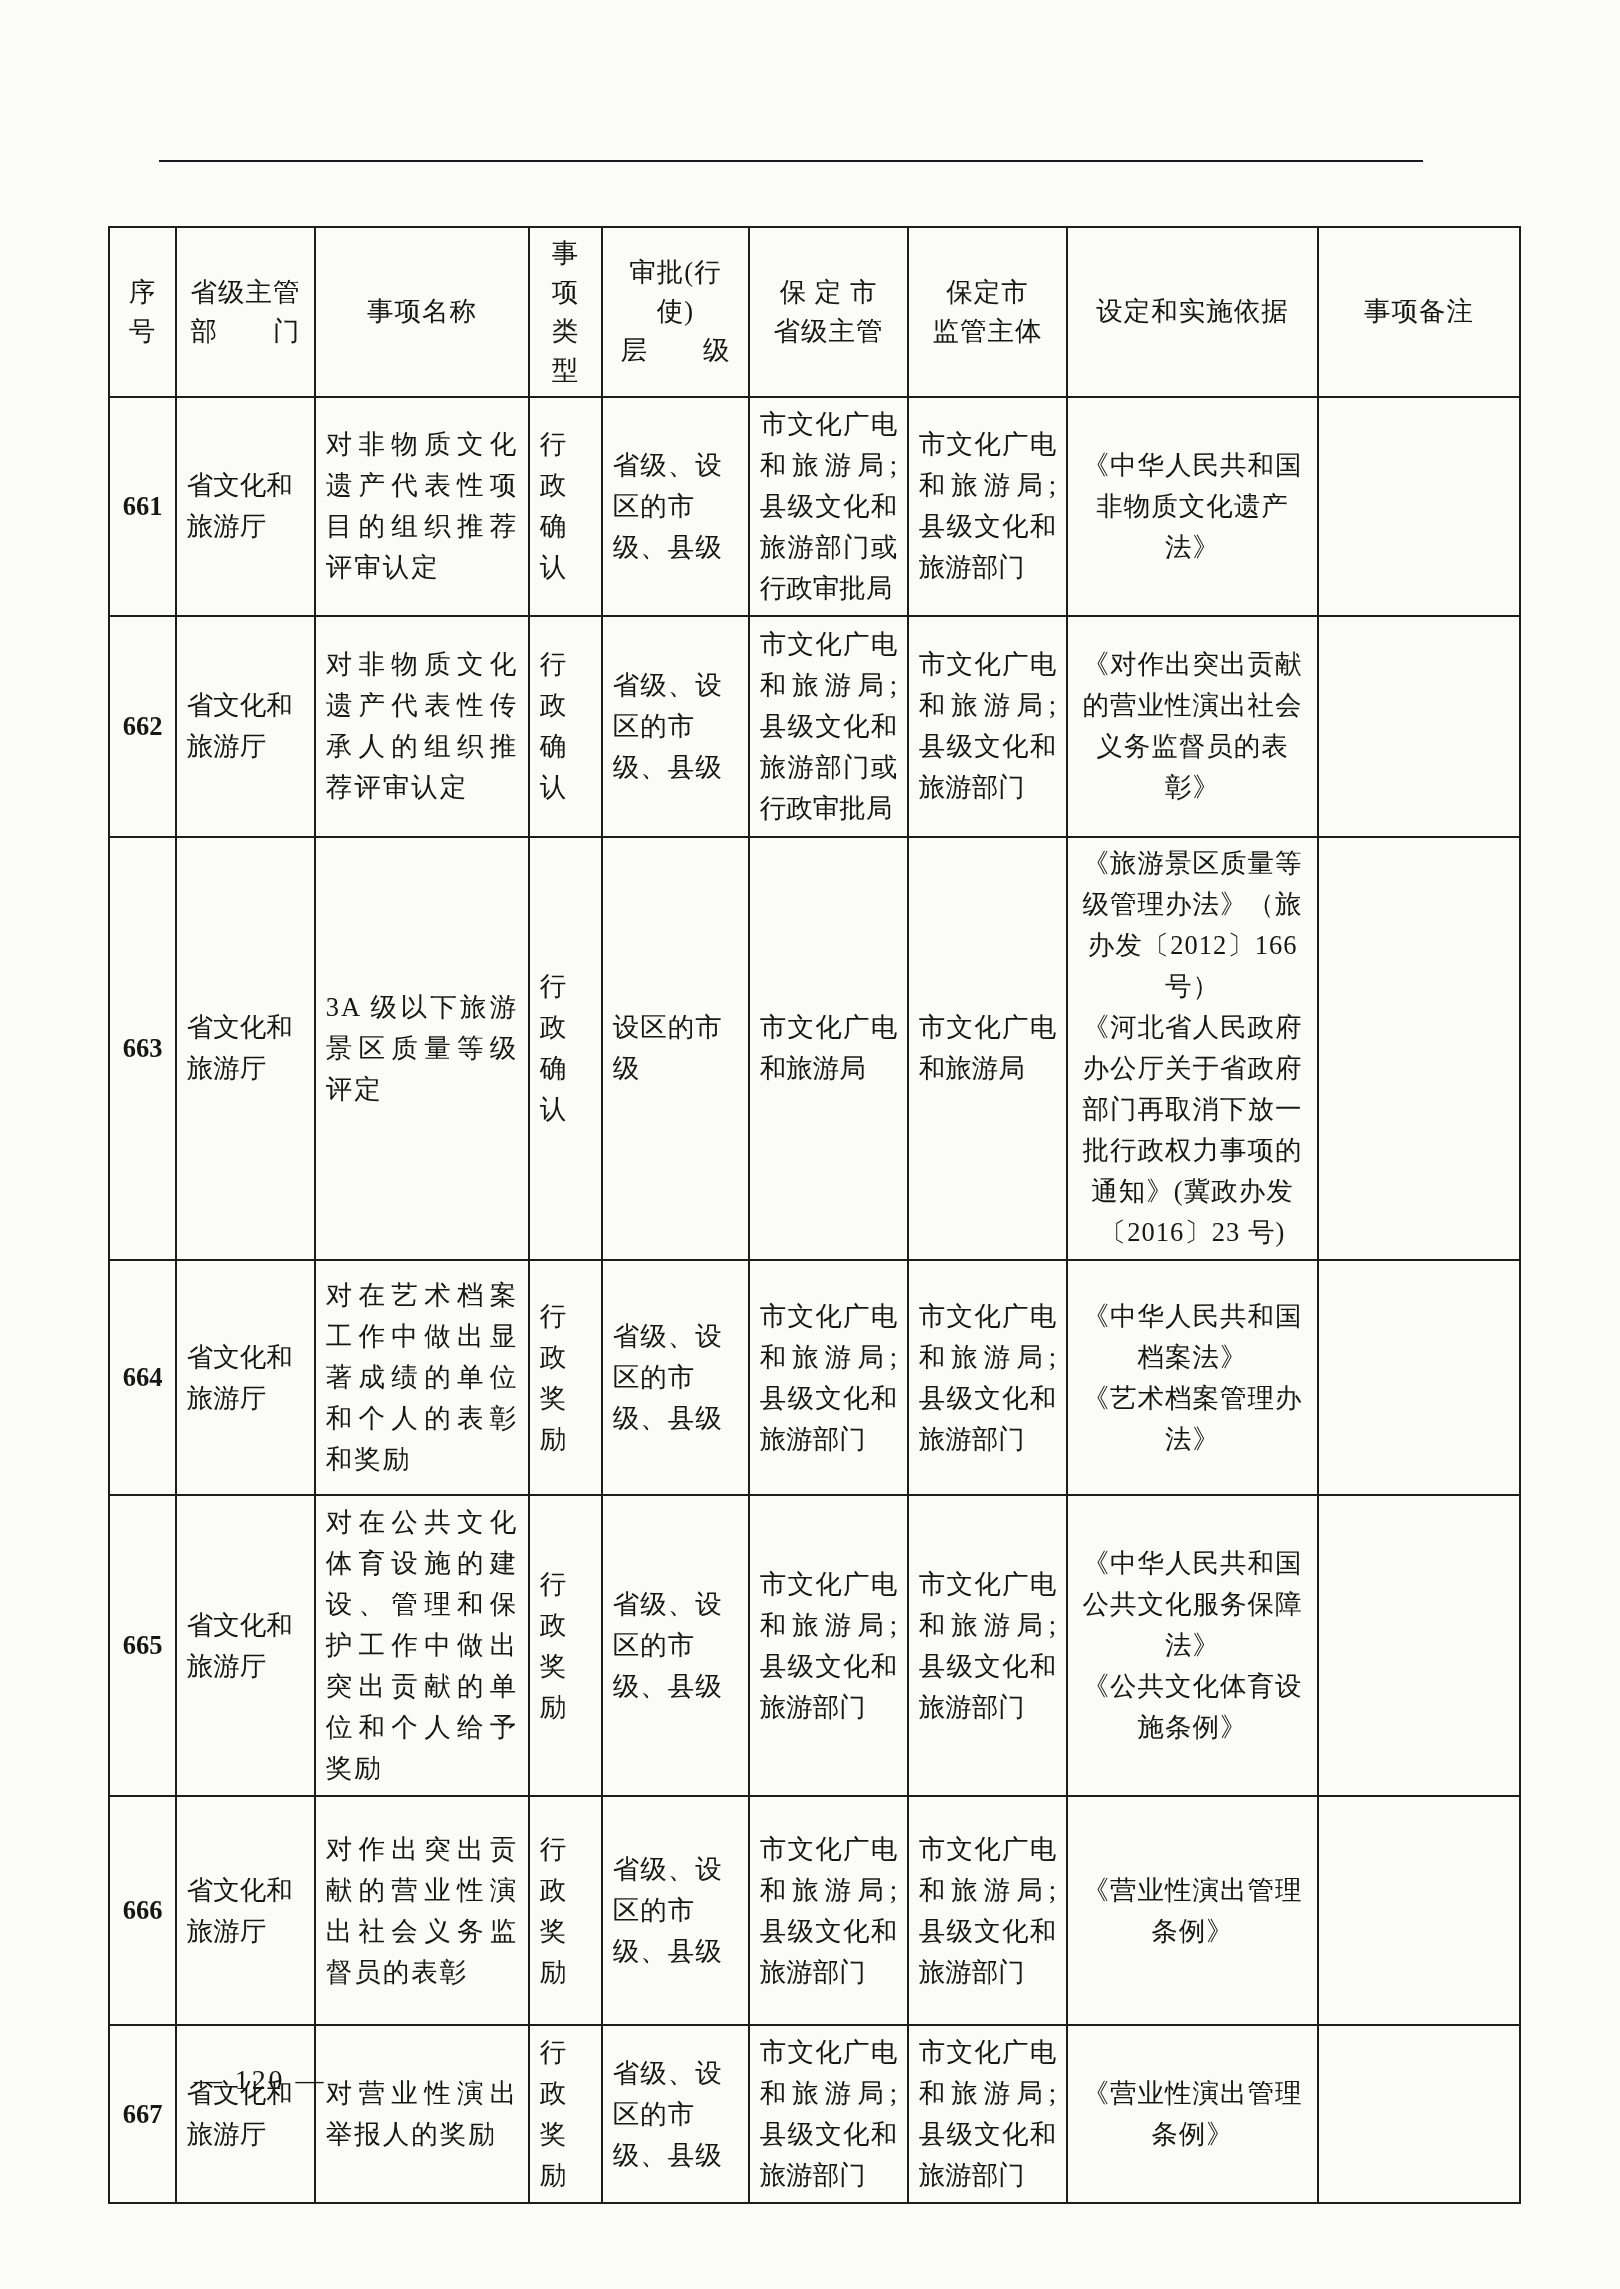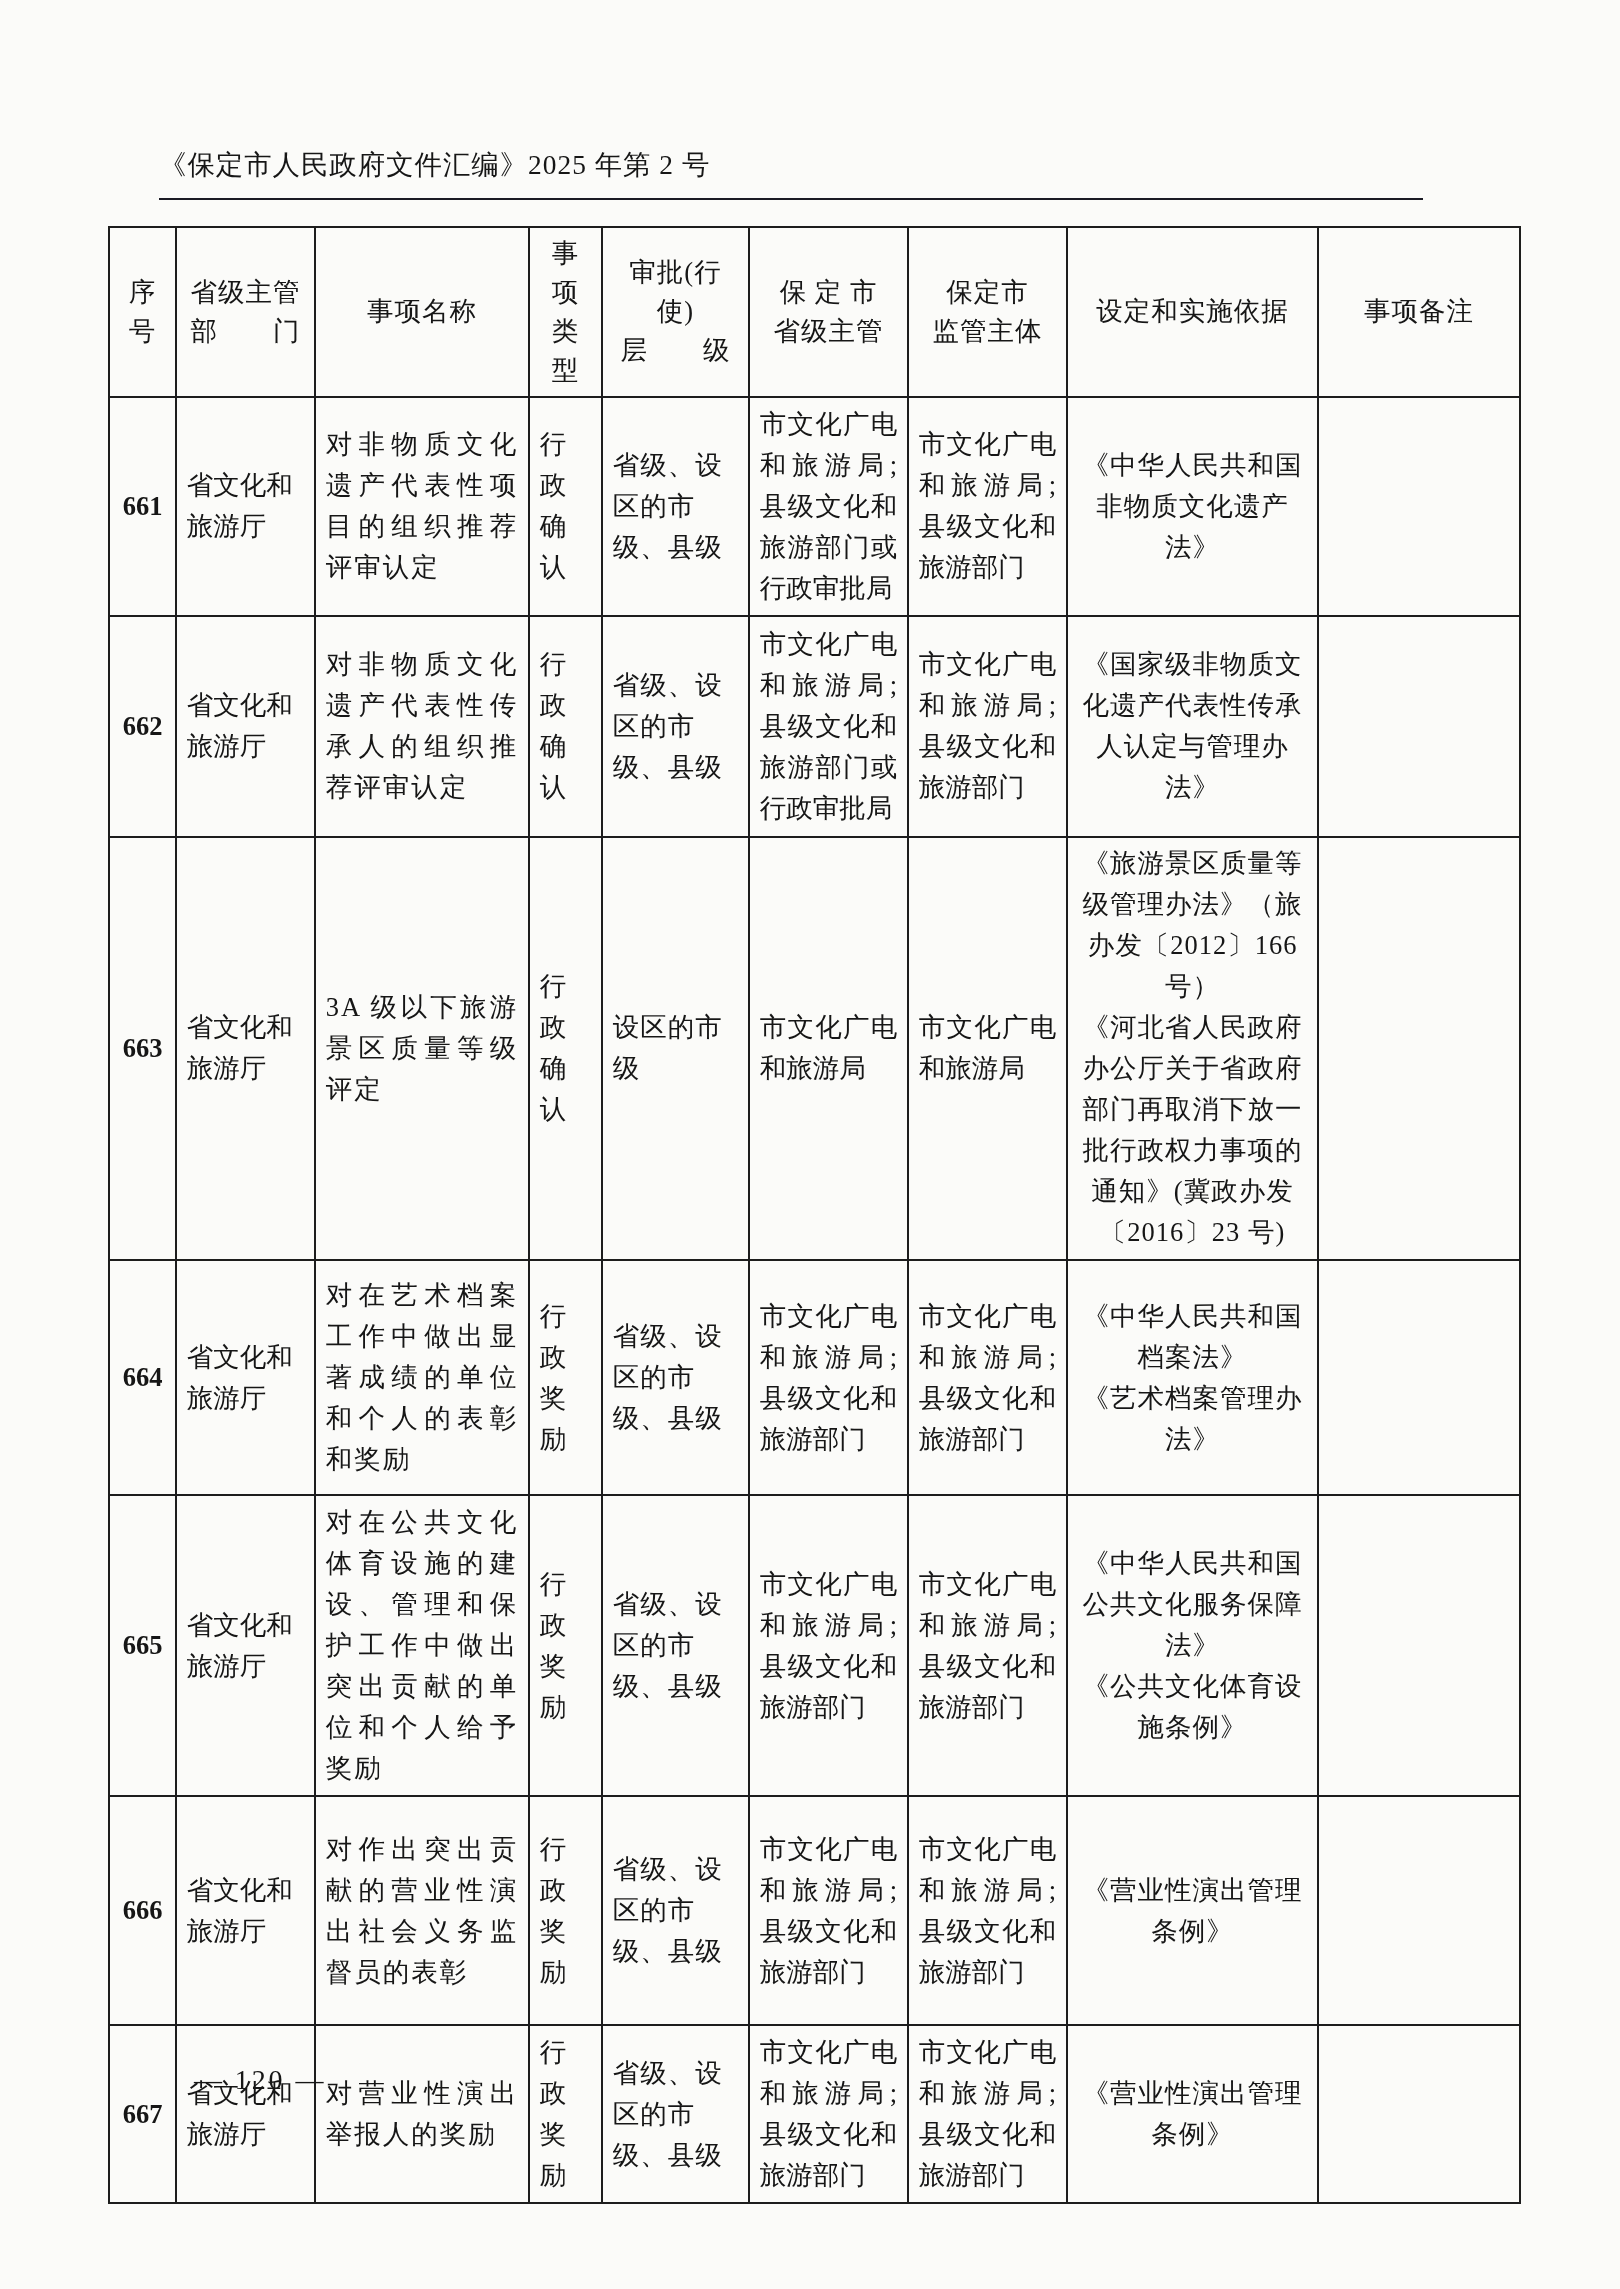--- a/index.html
+++ b/index.html
@@ -60,21 +60,20 @@
   td.c-remark { }
   .page-number {
     position:absolute; left:194px; top:2064px;
     font-size:28px; letter-spacing:2.9px;
   }
 </style>
 </head>
 <body>
 
 <div class="doc-header">
-  <span class="doc-header-right">《保定市人民政府文件汇编》2025 年第 2 号</span>
 </div>
 
 <table class="items-table">
   <colgroup>
     <col style="width:67px">
       <col style="width:139px">
       <col style="width:214px">
     <col style="width:73px">
       <col style="width:147px">
       <col style="width:159px">
@@ -113,21 +112,21 @@
       <td class="c-remark"></td>
     </tr>
     <tr class="h-r2">
       <td class="c-seq">662</td>
       <td class="c-dept">省文化和旅游厅</td>
       <td class="c-name">对非物质文化遗产代表性传承人的组织推荐评审认定</td>
       <td class="c-type">行政确认</td>
       <td class="c-level">省级、设区的市级、县级</td>
       <td class="c-impl">市文化广电和旅游局;县级文化和旅游部门或行政审批局</td>
       <td class="c-sup">市文化广电和旅游局;县级文化和旅游部门</td>
-      <td class="c-basis">《国家级非物质文化遗产代表性传承人认定与管理办法》</td>
+      <td class="c-basis">《对作出突出贡献的营业性演出社会义务监督员的表彰》</td>
       <td class="c-remark"></td>
     </tr>
     <tr class="h-r3">
       <td class="c-seq">663</td>
       <td class="c-dept">省文化和旅游厅</td>
       <td class="c-name">3A 级以下旅游景区质量等级评定</td>
       <td class="c-type">行政确认</td>
       <td class="c-level">设区的市级</td>
       <td class="c-impl">市文化广电和旅游局</td>
       <td class="c-sup">市文化广电和旅游局</td>

